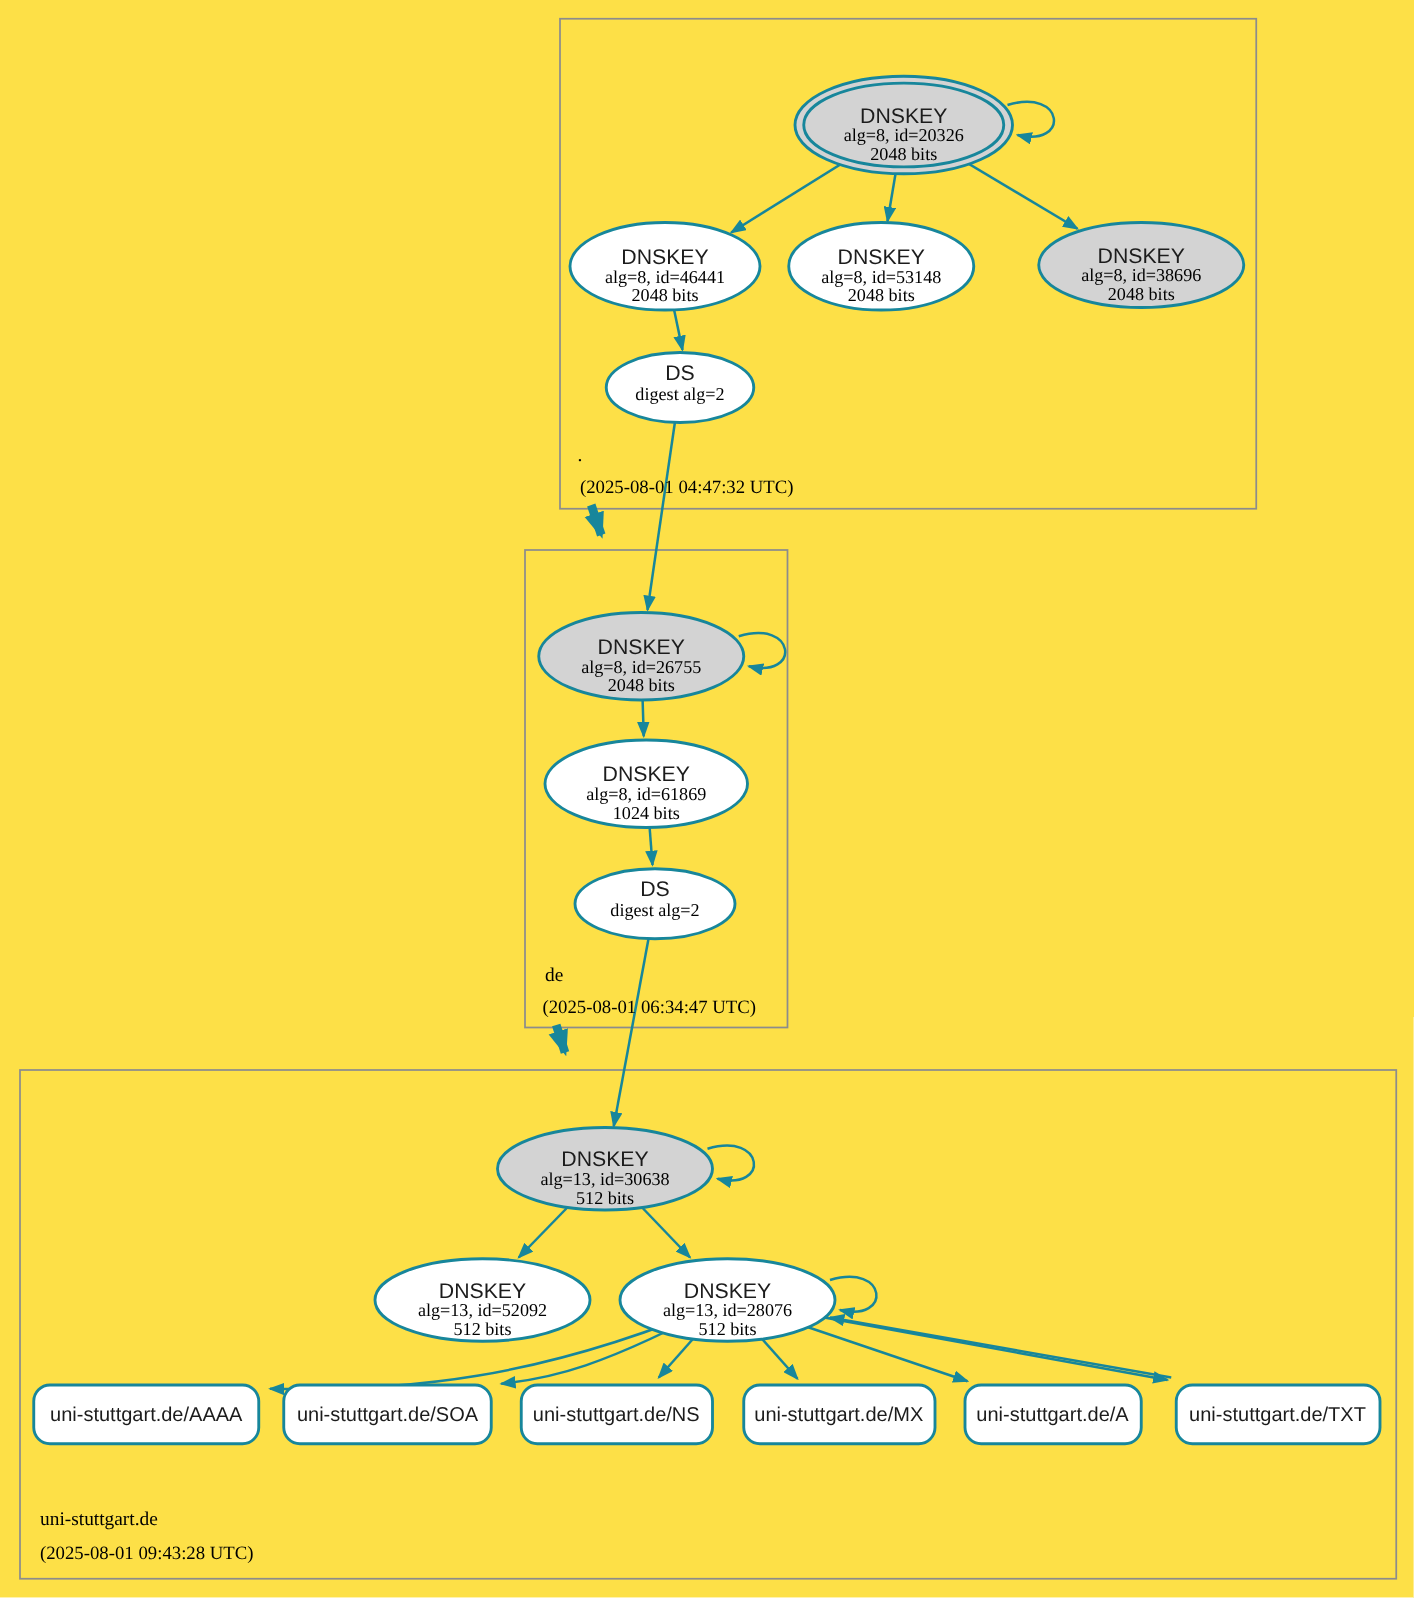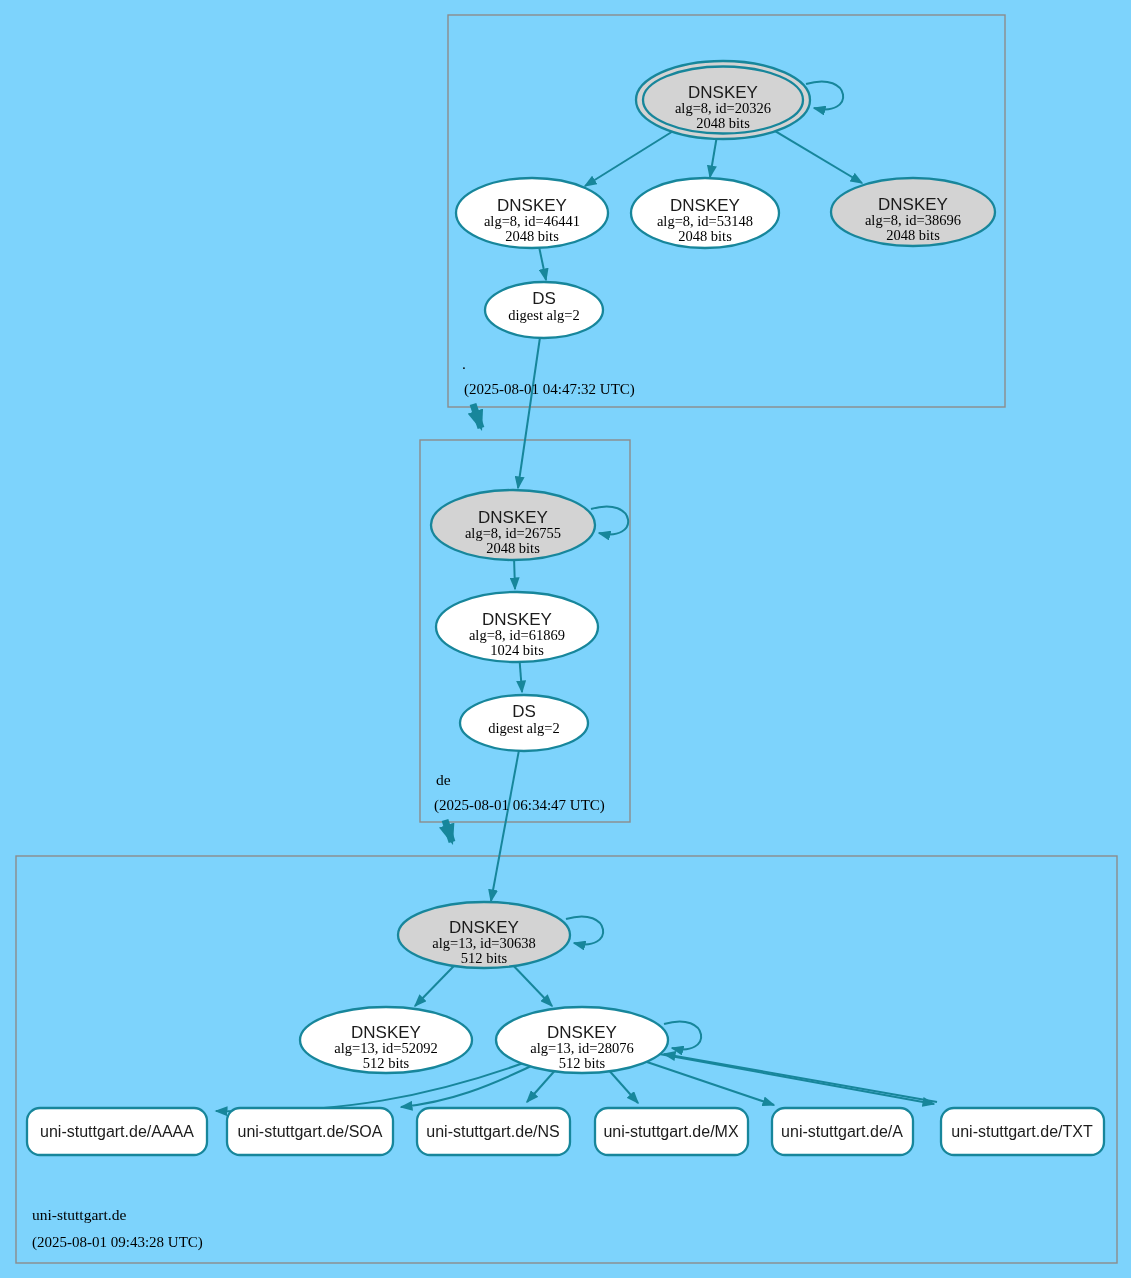--- a/index.html
+++ b/index.html
@@ -1,16 +1,16 @@
 <!DOCTYPE html>
 <html><head>
 <meta charset="utf-8">
 <style>
   html,body{margin:0;padding:0;background:#ffffff;}
-  .stage{position:relative;width:1131px;height:1278px;background:#7dd3fc;overflow:hidden;
+  .stage{position:relative;width:1131px;height:1278px;background:#fde047;overflow:hidden;
          font-family:"Liberation Sans",sans-serif;}
   svg{position:absolute;left:0;top:0;}
   .zonebox{fill:none;stroke:#8c8c8c;stroke-width:1.4px;}
   .edge{stroke:#17869b;stroke-width:2px;fill:none;marker-end:url(#arrow);}
   .edge-thick{stroke:#17869b;stroke-width:7px;fill:none;marker-end:url(#arrowbig);}
   .loop{stroke:#17869b;stroke-width:2px;fill:none;marker-end:url(#arrow);}
   .node{fill:#ffffff;stroke:#17869b;stroke-width:2.3px;}
   .node.ksk{fill:#d3d3d3;}
   .rrbox{fill:#ffffff;stroke:#17869b;stroke-width:2.3px;}
   text.n-title{font-family:"Liberation Sans",sans-serif;font-size:17px;fill:#1c1c1c;text-anchor:middle;}

